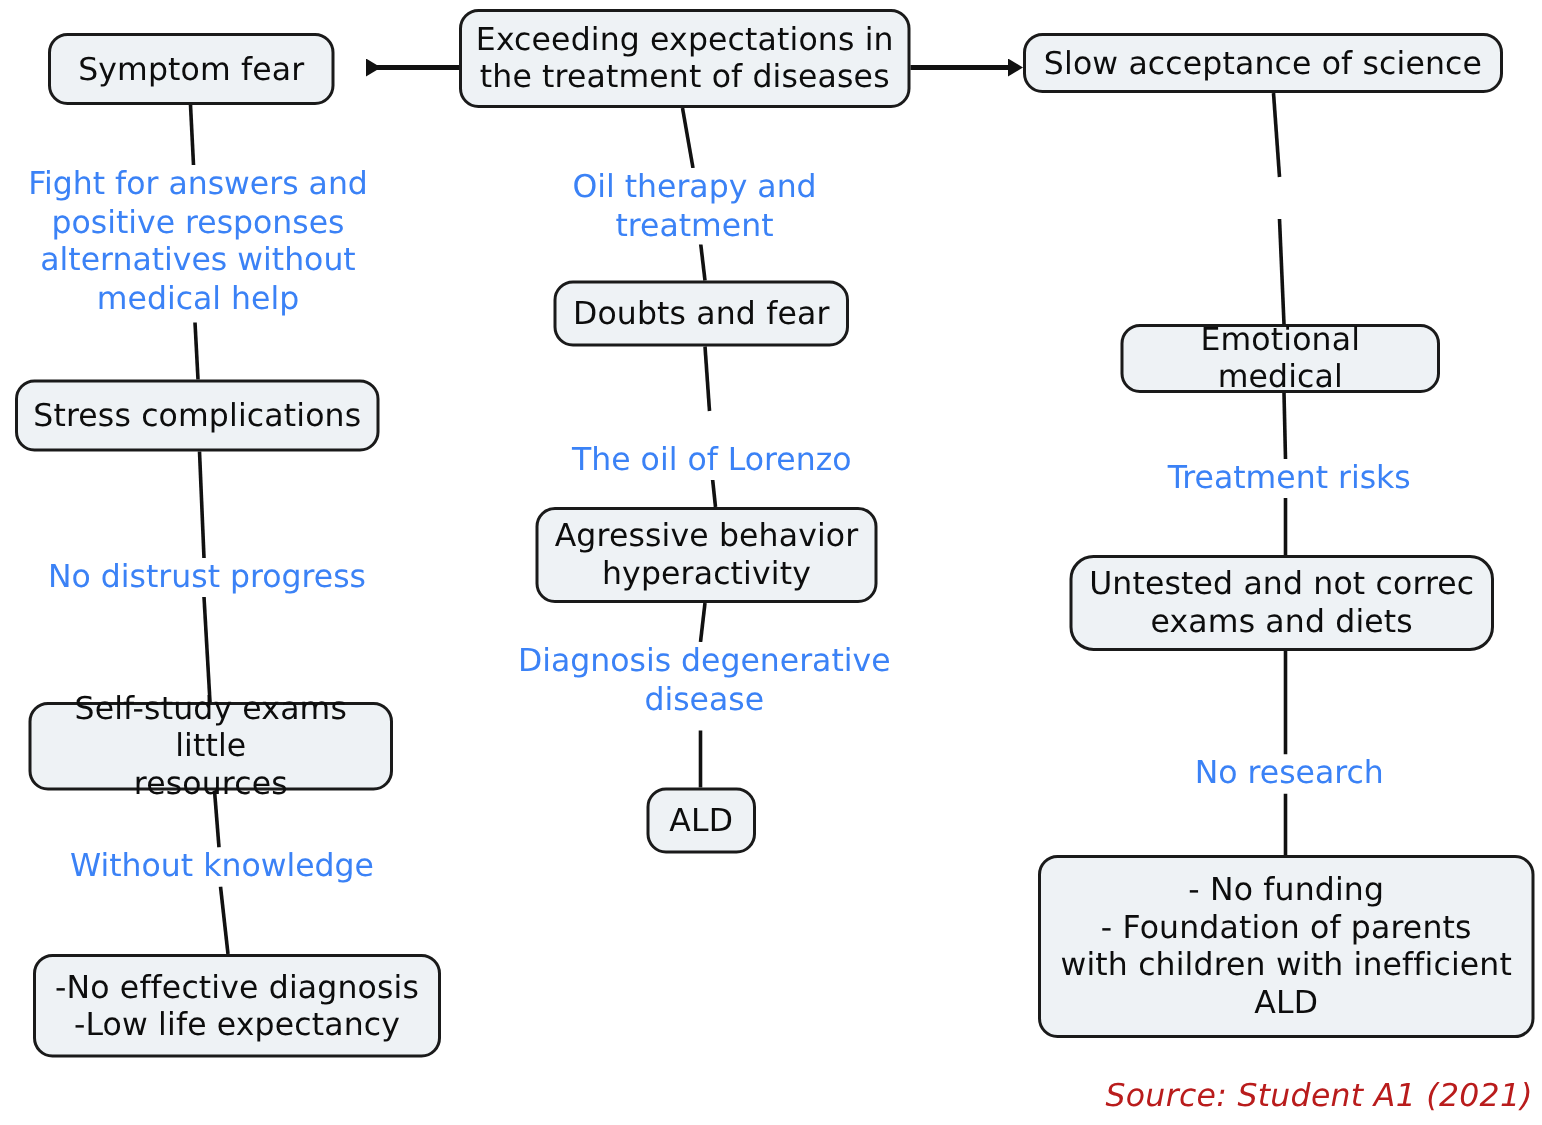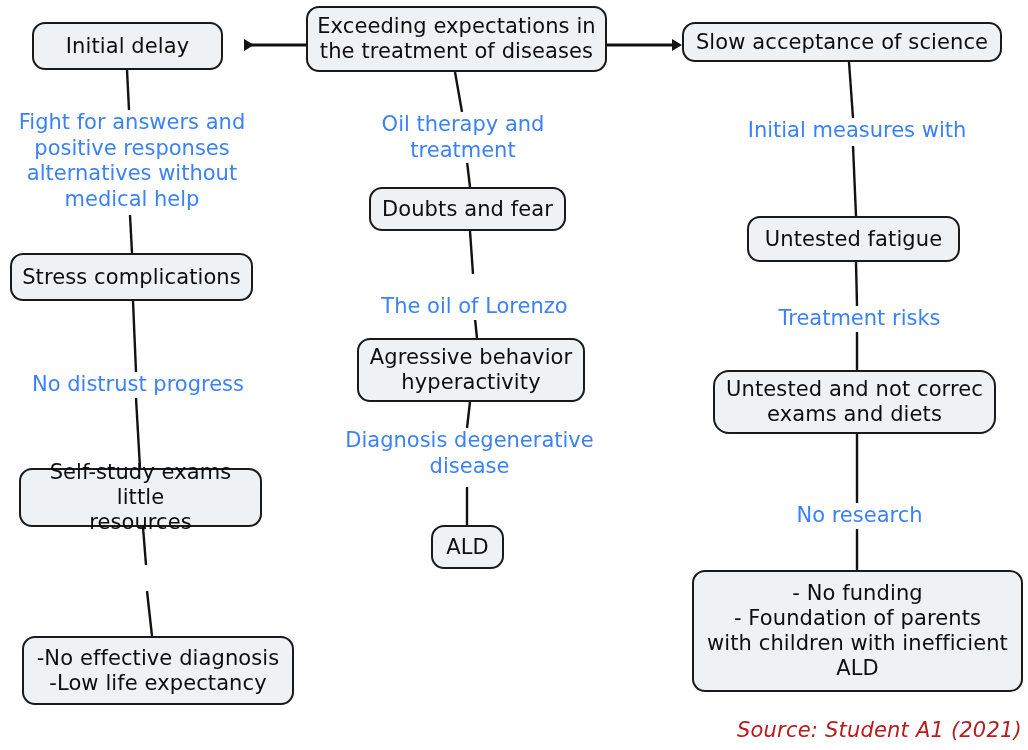--- a/index.html
+++ b/index.html
@@ -107,57 +107,57 @@
     <line x1="856" y1="262" x2="857" y2="306" stroke="#111111" stroke-width="2.4"></line>
     <line x1="857" y1="332" x2="857" y2="370" stroke="#111111" stroke-width="2.4"></line>
 
     <line x1="857" y1="434" x2="857" y2="503" stroke="#111111" stroke-width="2.4"></line>
     <line x1="857" y1="529" x2="857" y2="570" stroke="#111111" stroke-width="2.4"></line>
   </svg>
 
   <div class="node" style="left:306px; top:6px; width:301px; height:66px;">Exceeding expectations in
 the treatment of diseases</div>
 
-  <div class="node" style="left:32px; top:22px; width:191px; height:48px;">Initial delay</div>
+  <div class="node" style="left:32px; top:22px; width:191px; height:48px;">Symptom fear</div>
 
   <div class="edge-label" style="left:10px; top:110px; width:240px;">Fight for answers and
 positive responses
 alternatives without
 medical help</div>
 
   <div class="node" style="left:10px; top:253px; width:243px; height:48px;">Stress complications</div>
 
   <div class="edge-label" style="left:16px; top:372px; width:240px;">No distrust progress</div>
 
   <div class="node" style="left:19px; top:468px; width:243px; height:59px;">Self-study exams little
 resources</div>
 
+  <div class="edge-label" style="left:26px; top:565px; width:240px;">Without knowledge</div>
 
   <div class="node" style="left:22px; top:636px; width:272px; height:69px;">-No effective diagnosis
 -Low life expectancy</div>
 
   <div class="edge-label" style="left:325px; top:112px; width:272px;text-align:center;">Oil therapy and treatment</div>
 
   <div class="node" style="left:369px; top:187px; width:197px; height:44px;">Doubts and fear</div>
 
   <div class="edge-label" style="left:340px; top:274px; width:265px;margin-top:20px;">The oil of Lorenzo</div>
 
   <div class="node" style="left:357px; top:338px; width:228px; height:64px;">Agressive behavior
 hyperactivity</div>
 
   <div class="edge-label" style="left:335px; top:428px; width:265px;">Diagnosis degenerative
 disease</div>
 
   <div class="node" style="left:431px; top:525px; width:73px; height:44px;">ALD</div>
 
   <div class="node" style="left:682px; top:22px; width:320px; height:40px;">Slow acceptance of science</div>
 
-  <div class="edge-label" style="left:718px; top:118px; width:274px;">Initial measures with</div>
 
-  <div class="node" style="left:747px; top:216px; width:213px; height:46px;">Untested fatigue</div>
+  <div class="node" style="left:747px; top:216px; width:213px; height:46px;">Emotional medical</div>
 
   <div class="edge-label" style="left:725px; top:306px; width:265px;">Treatment risks</div>
 
   <div class="node" style="left:713px; top:370px; width:283px; height:64px;border-radius:16px;">Untested and not correc
 exams and diets</div>
 
   <div class="edge-label" style="left:725px; top:503px; width:265px;">No research</div>
 
   <div class="node" style="left:692px; top:570px; width:331px; height:122px;">- No funding
 - Foundation of parents

